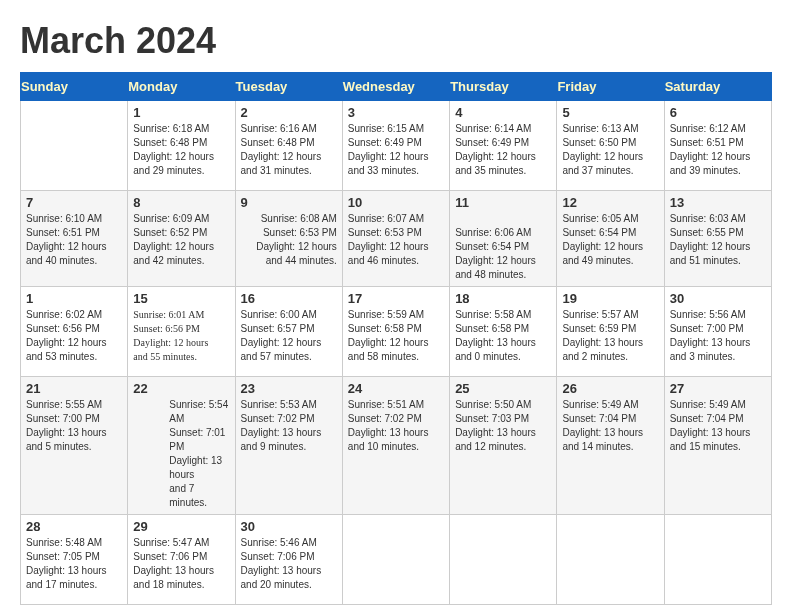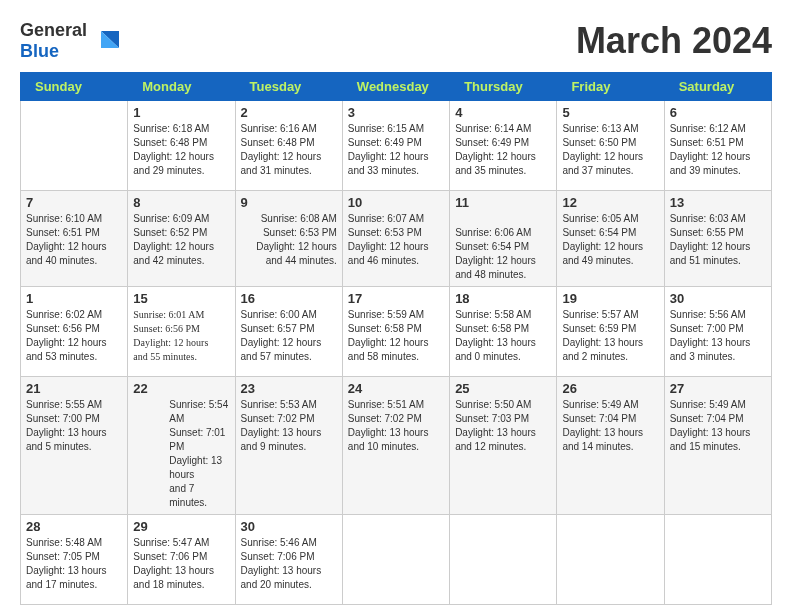--- a/index.html
+++ b/index.html
@@ -47,22 +47,22 @@
       font-size: 16px;
       color: #555;
     }
     table {
       width: 100%;
       border-collapse: collapse;
       font-size: 11px;
     }
     thead tr th {
       background-color: #1565c0;
-      color: #bef264;
-      padding: 6px 14px;
+      color: #fef9c3;
+      padding: 6px 0;
       text-align: left;
       font-size: 13px;
       font-weight: bold;
       border: 1px solid #1565c0;
     }
     tbody tr td {
       border: 1px solid #ccc;
       padding: 4px 5px;
       vertical-align: top;
       width: calc(100% / 7);
@@ -90,30 +90,20 @@
       background-color: #f5f5f5;
     }
     tbody tr td.empty-cell {
       background-color: inherit;
     }
   </style>
 </head>
 <body>
 
 <div class="header-area">
-  <div class="logo">
-    <div>
-      <span class="logo-text-general">General</span><br>
-      <span class="logo-text-blue">Blue</span>
-    </div>
-    <svg class="logo-icon" viewBox="0 0 30 30">
-      <polygon points="10,5 28,5 28,22" fill="#1565c0"></polygon>
-      <polygon points="10,5 28,22 10,22" fill="#42a5f5"></polygon>
-    </svg>
-  </div>
   <div class="title-area">
     <div class="month-title">March 2024</div>
   </div>
 </div>
 
 <table>
   <thead>
     <tr>
     <th>Sunday</th>
         <th>Monday</th>

